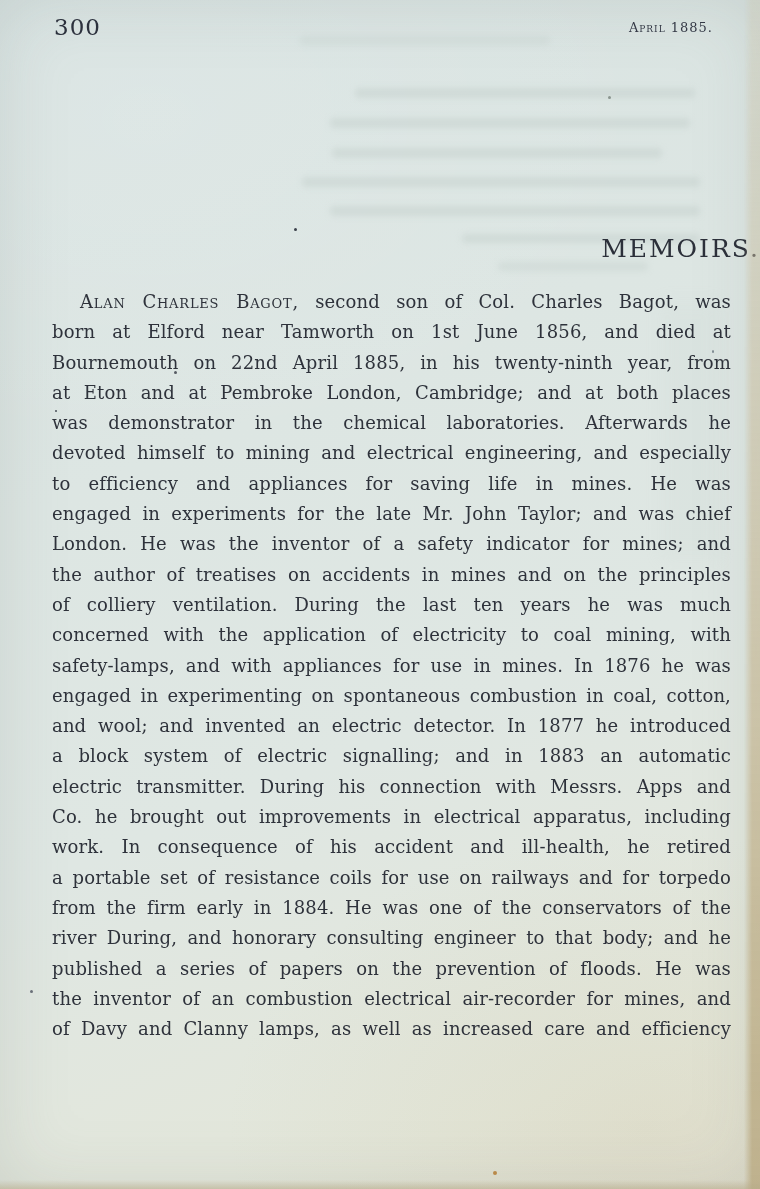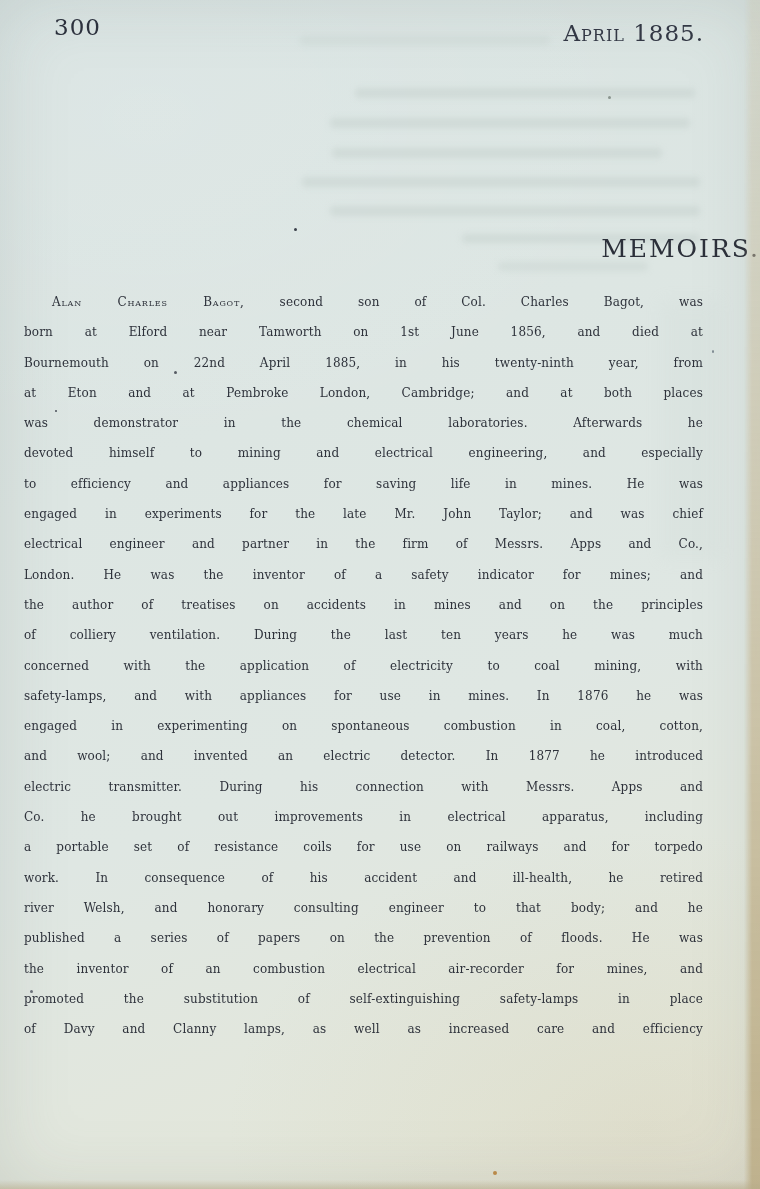--- a/index.html
+++ b/index.html
@@ -17,33 +17,33 @@
     color:var(--ink);
     box-shadow:inset 0 0 70px rgba(110,120,115,0.18);
   }
   
   .header{position:absolute;left:0;top:0;width:100%;height:50px;}
   .pagenum{
     position:absolute;left:54px;top:14px;
     font-size:23px;letter-spacing:1px;color:#2c313d;
   }
   .date{
-    position:absolute;right:56px;top:20px;
-    font-size:23px;font-variant:small-caps;letter-spacing:1px;color:#333845;
+    position:absolute;right:47px;top:20px;
+    font-size:13px;font-variant:small-caps;letter-spacing:1px;color:#333845;
   }
   
   .title{
     position:absolute;left:0;top:234px;width:100%;
     text-align:right;font-size:25px;font-weight:normal;
     letter-spacing:2px;color:#2c303a;
   }
   
   .memoir{
-    position:absolute;left:24px;top:287px;width:679px;
-    font-size:12px;line-height:30.3px;color:var(--ink);
+    position:absolute;left:52px;top:287px;width:679px;
+    font-size:18px;line-height:30.3px;color:var(--ink);
     letter-spacing:0.15px;
   }
   .line{
     text-align:justify;text-align-last:justify;
     height:30.3px;white-space:normal;overflow:visible;
   }
   .line.indent{padding-left:28px;}
   .sc{font-variant:small-caps;letter-spacing:0.8px;}
   
   .ghost{
@@ -90,36 +90,36 @@
 
   <div class="memoir">
       <div class="line indent"><span class="sc">Alan Charles Bagot,</span> second son of Col. Charles Bagot, was</div>
       <div class="line">born at Elford near Tamworth on 1st June 1856, and died at</div>
       <div class="line">Bournemouth on 22nd April 1885, in his twenty-ninth year, from</div>
       <div class="line">at Eton and at Pembroke London, Cambridge; and at both places</div>
       <div class="line">was demonstrator in the chemical laboratories.  Afterwards he</div>
       <div class="line">devoted himself to mining and electrical engineering, and especially</div>
       <div class="line">to efficiency and appliances for saving life in mines.  He was</div>
       <div class="line">engaged in experiments for the late Mr. John Taylor; and was chief</div>
-      <div class="line">electrical engineer and partner in the firm of Messrs. Apps and Co.,</div>
       <div class="line">London.  He was the inventor of a safety indicator for mines; and</div>
       <div class="line">the author of treatises on accidents in mines and on the principles</div>
       <div class="line">of colliery ventilation.  During the last ten years he was much</div>
       <div class="line">concerned with the application of electricity to coal mining, with</div>
       <div class="line">safety-lamps, and with appliances for use in mines.  In 1876 he was</div>
       <div class="line">engaged in experimenting on spontaneous combustion in coal, cotton,</div>
       <div class="line">and wool; and invented an electric detector.  In 1877 he introduced</div>
+      <div class="line">a block system of electric signalling; and in 1883 an automatic</div>
       <div class="line">electric transmitter.  During his connection with Messrs. Apps and</div>
       <div class="line">Co. he brought out improvements in electrical apparatus, including</div>
+      <div class="line">work.  In consequence of his accident and ill-health, he retired</div>
       <div class="line">a portable set of resistance coils for use on railways and for torpedo</div>
-      <div class="line">work.  In consequence of his accident and ill-health, he retired</div>
-      <div class="line">river Welsh, and honorary consulting engineer to that body; and he</div>
+      <div class="line">from the firm early in 1884.  He was one of the conservators of the</div>
+      <div class="line">river During, and honorary consulting engineer to that body; and he</div>
       <div class="line">published a series of papers on the prevention of floods.  He was</div>
       <div class="line">the inventor of an combustion electrical air-recorder for mines, and</div>
-      <div class="line">promoted the substitution of self-extinguishing safety-lamps in place</div>
       <div class="line">of Davy and Clanny lamps, as well as increased care and efficiency</div>
     </div>
 
   <div class="edge-right"></div>
   <div class="edge-bottom"></div>
   <div class="speck" style="left:294px;top:228px;width:3px;height:3px;background:#3c414b;"></div>
   <div class="speck" style="left:174px;top:371px;width:3px;height:3px;background:#565b63;"></div>
   <div class="speck" style="left:55px;top:410px;width:2px;height:2px;background:#4a4f58;"></div>
   <div class="speck" style="left:493px;top:1171px;width:4px;height:4px;background:#b9894a;"></div>
   <div class="speck" style="left:608px;top:96px;width:3px;height:3px;background:#8a958f;"></div>

